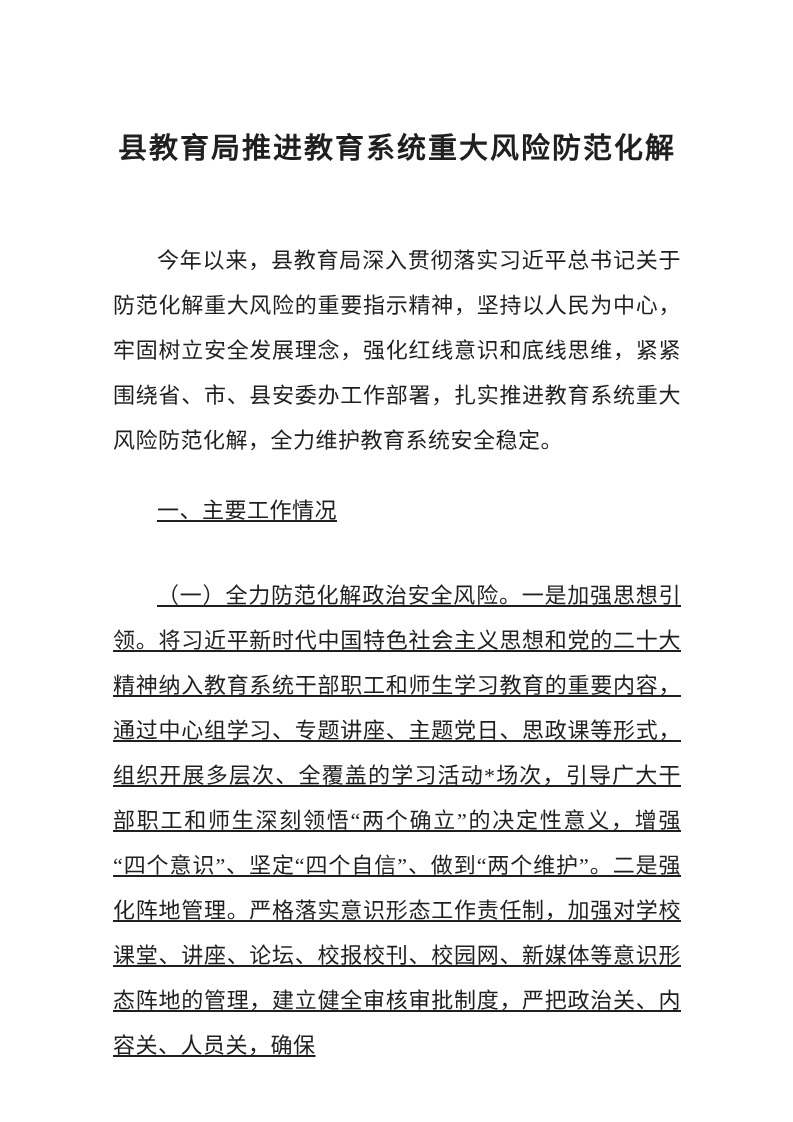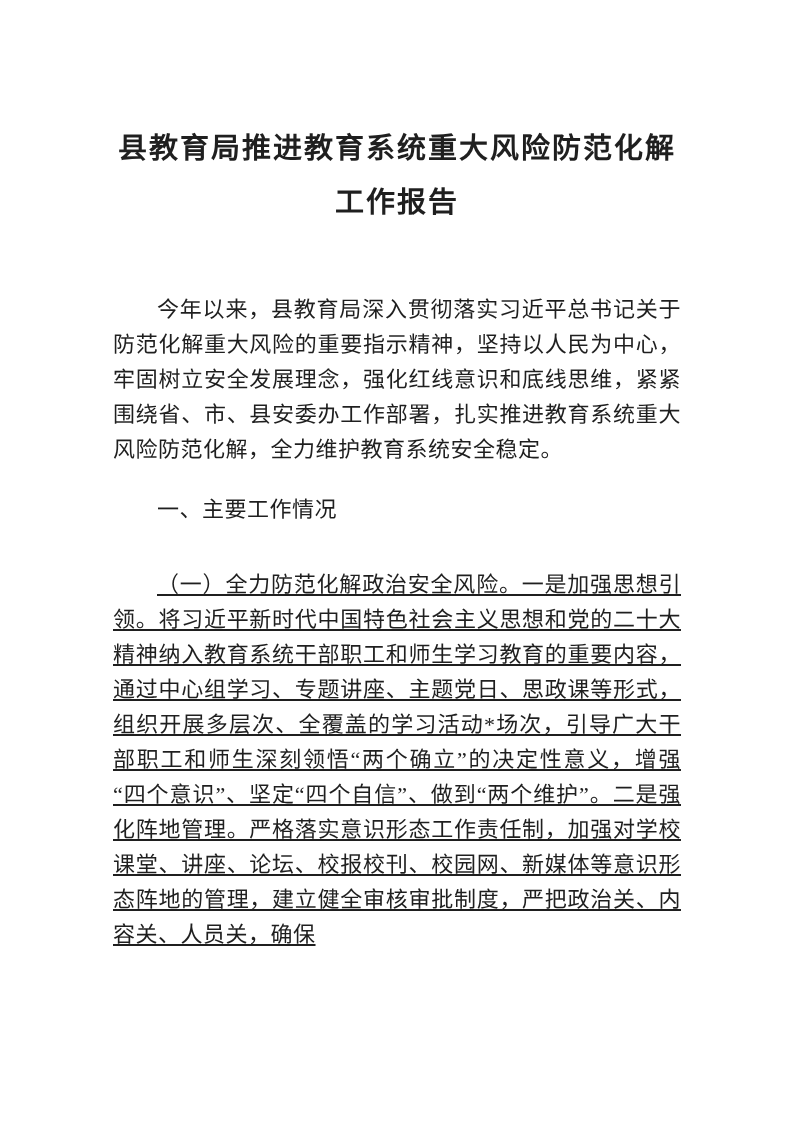--- a/index.html
+++ b/index.html
@@ -29,38 +29,37 @@
     line-height: 54px;
     text-align: center;
     letter-spacing: 2px;
   }
   .doc-title span {
     display: block;
   }
   .para {
     margin: 0;
     font-size: 22px;
-    line-height: 35px;
+    line-height: 45px;
     letter-spacing: 0.5px;
     text-align: justify;
     text-justify: inter-ideograph;
     text-indent: 2em;
     word-break: break-all;
   }
   .para-intro   { margin-top: 63px; }
-  .para-heading { margin-top: 25px; }
+  .para-heading { margin-top: 25px; text-decoration: underline; }
   .para-body    { margin-top: 40px; text-decoration: underline; }
 </style>
 </head>
 <body>
 
 <div class="page">
   <h1 class="doc-title">
     <span>县教育局推进教育系统重大风险防范化解</span>
-    <span>工作报告</span>
   </h1>
 
   <p class="para para-intro">今年以来，县教育局深入贯彻落实习近平总书记关于防范化解重大风险的重要指示精神，坚持以人民为中心，牢固树立安全发展理念，强化红线意识和底线思维，紧紧围绕省、市、县安委办工作部署，扎实推进教育系统重大风险防范化解，全力维护教育系统安全稳定。</p>
 
   <p class="para para-heading">一、主要工作情况</p>
 
   <p class="para para-body">（一）全力防范化解政治安全风险。一是加强思想引领。将习近平新时代中国特色社会主义思想和党的二十大精神纳入教育系统干部职工和师生学习教育的重要内容，通过中心组学习、专题讲座、主题党日、思政课等形式，组织开展多层次、全覆盖的学习活动*场次，引导广大干部职工和师生深刻领悟“两个确立”的决定性意义，增强“四个意识”、坚定“四个自信”、做到“两个维护”。二是强化阵地管理。严格落实意识形态工作责任制，加强对学校课堂、讲座、论坛、校报校刊、校园网、新媒体等意识形态阵地的管理，建立健全审核审批制度，严把政治关、内容关、人员关，确保</p>
 </div>
 
 </body></html>

